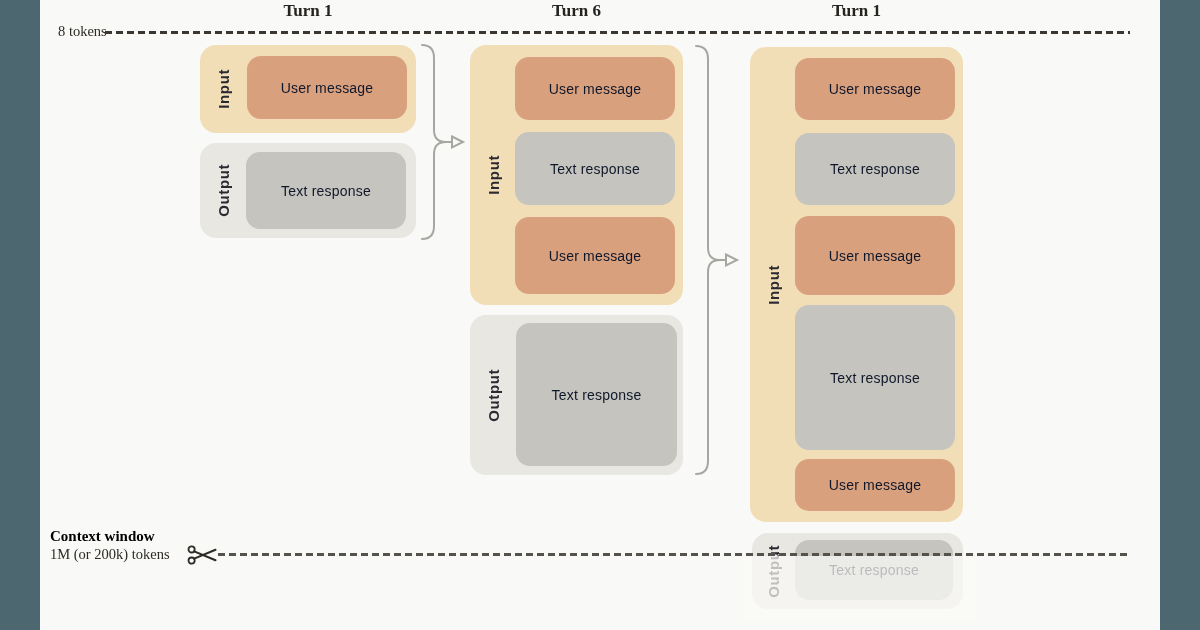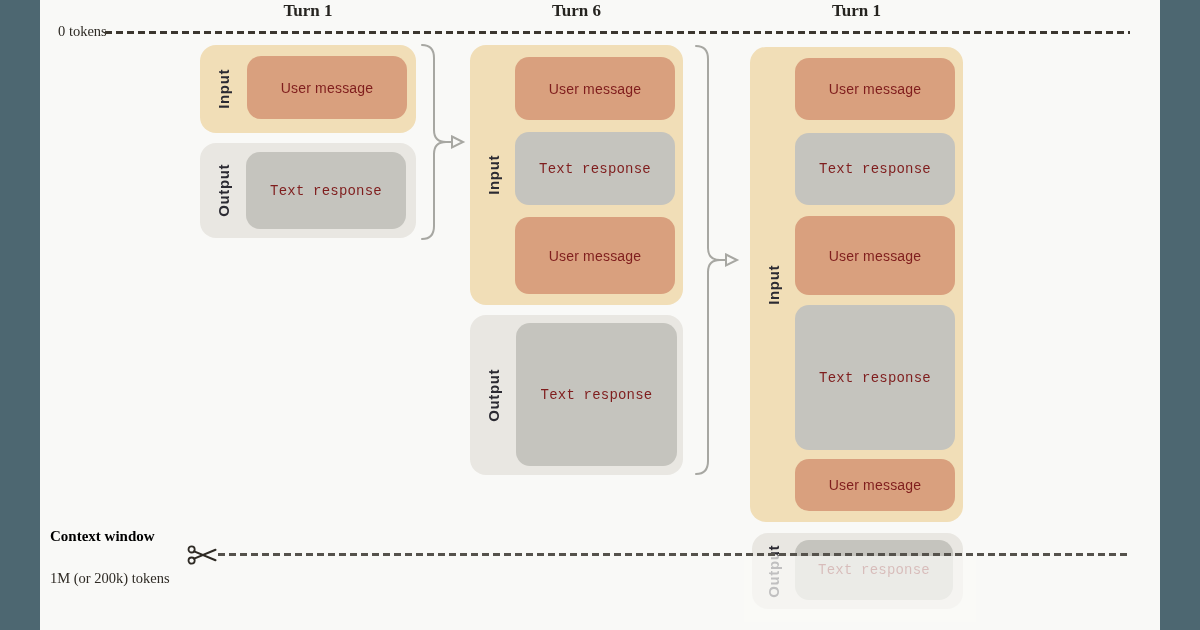--- a/index.html
+++ b/index.html
@@ -29,43 +29,43 @@
     left:105px;top:31px;width:1025px;
     background:repeating-linear-gradient(to right,#3b362f 0 7px,transparent 7px 11px);
   }
   #dash-bottom{
     left:218px;top:553px;width:912px;
     background:repeating-linear-gradient(to right,#55524c 0 7px,transparent 7px 11px);
   }
 
   #zero-tokens{position:absolute;left:58px;top:23px;font-size:14.5px;color:#2e2a24;z-index:5;}
   #ctx-title{position:absolute;left:50px;top:528px;font-size:15px;font-weight:700;color:#000000;z-index:5;}
-  #ctx-sub{position:absolute;left:50px;top:546px;font-size:14.5px;color:#2e2a24;z-index:5;margin-top:24px;}
+  #ctx-sub{position:absolute;left:50px;top:546px;font-size:14.5px;color:#2e2a24;z-index:5;}
   #scissors{position:absolute;left:187px;top:544px;z-index:6;}
 
   .container{position:absolute;border-radius:16px;z-index:1;}
   .container.input{background:#f1deb7;}
   .container.output{background:#e9e7e2;}
 
   .label-strip{
     position:absolute;left:0;top:0;bottom:0;width:46px;
     display:flex;align-items:center;justify-content:center;
   }
   .side-label{
     writing-mode:vertical-rl;transform:rotate(180deg);
     font-weight:700;font-size:15px;letter-spacing:.6px;color:#2b2a32;white-space:nowrap;
   }
 
   .msgbox{
     position:absolute;border-radius:14px;
     display:flex;align-items:center;justify-content:center;
-    font-size:14px;font-weight:500;letter-spacing:.2px;color:#7f1d1d;
+    font-size:14px;font-weight:500;letter-spacing:.2px;color:#0f172a;
   }
   .msgbox.user{background:#d9a07e;}
-  .msgbox.response{background:#c5c4be;font-family:Liberation Mono, monospace;}
+  .msgbox.response{background:#c5c4be;}
 
   
   #t1-in  {left:200px;top:45px; width:216px;height:88px;}
   #t1-out {left:200px;top:143px;width:216px;height:95px;}
   #t1-in-b0 {left:47px;top:11px;width:160px;height:63px;}
   #t1-out-b0{left:46px;top:9px; width:160px;height:77px;}
 
   
   #t2-in  {left:470px;top:45px; width:213px;height:260px;}
   #t2-out {left:470px;top:315px;width:213px;height:160px;}
@@ -91,21 +91,21 @@
   }
 
   #connectors{position:absolute;left:0;top:0;z-index:2;}
 </style>
 </head>
 <body>
 
 <div id="left-bar" class="edge-bar"></div>
 <div id="right-bar" class="edge-bar"></div>
 
-<div id="zero-tokens" class="serif">0 tokens</div>
+<div id="zero-tokens" class="serif">8 tokens</div>
 <div id="dash-top" class="dash-line"></div>
 
 <div id="title-t1" class="turn-title">Turn 1</div>
 <div id="title-t2" class="turn-title">Turn 6</div>
 <div id="title-t3" class="turn-title">Turn 1</div>
 
 <div id="t1-in" class="container input">
   <div class="label-strip">
     <span class="side-label">Input</span>
   </div>

